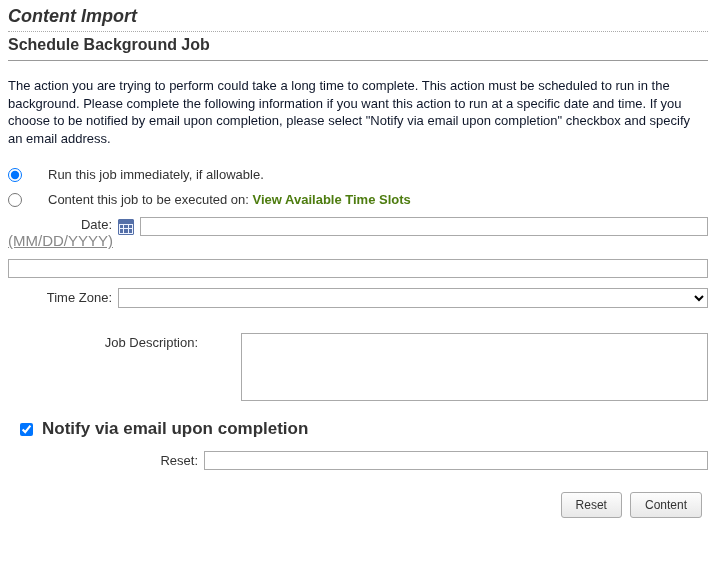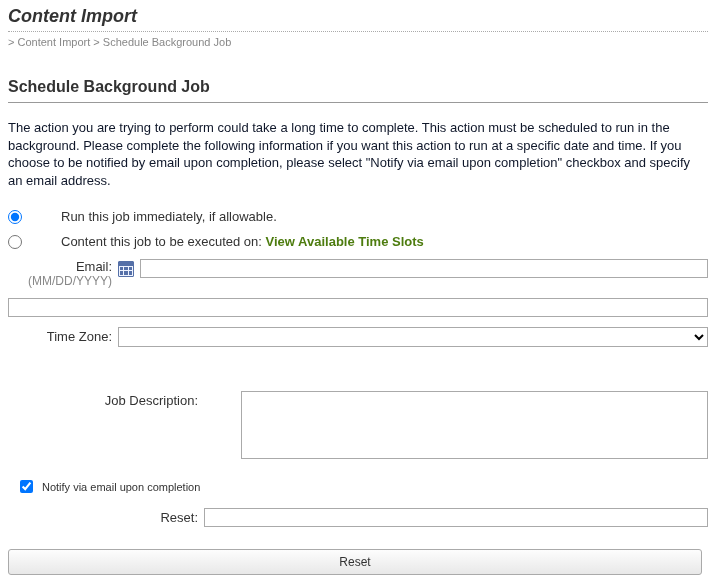--- a/index.html
+++ b/index.html
@@ -44,21 +44,21 @@
   .intro {
     color: #0f172a;
     font-size: 13px;
     line-height: 1.35;
     margin-bottom: 20px;
   }
   .radio-row {
     display: flex;
     align-items: center;
     margin: 6px 0 10px 0;
-    gap: 39px;
+    gap: 26px;
   }
   .radio-row input[type=radio] {
     margin: 0;
     width: 14px; height: 14px;
   }
   .radio-row .rlabel { font-size: 13px; }
   .link { color: #4d7c0f; text-decoration: none; font-weight: bold; }
   .form-row {
     display: flex;
     align-items: flex-start;
@@ -66,22 +66,23 @@
   }
   .form-row .lbl {
     width: 110px;
     text-align: right;
     padding-right: 6px;
     padding-top: 2px;
     font-size: 13px;
   }
   .form-row .lbl .hint {
     display: block;
-    font-size: 12px;
+    font-size: 15px;
     color: #888;
+    text-decoration: underline;
   }
   .form-row .ctrl {
     flex: 1;
     display: flex;
     align-items: center;
     gap: 6px;
   }
   .form-row input[type=text],
   .form-row select,
   .form-row textarea {
@@ -111,83 +112,76 @@
   }
   .calendar-icon .dots {
     flex: 1;
     display: grid;
     grid-template-columns: repeat(3,1fr);
     grid-template-rows: repeat(2,1fr);
     gap: 1px;
     padding: 1px;
   }
   .calendar-icon .dots div { background: #5570a8; }
-  .desc-row { margin-top: 44px; gap: 37px; }
+  .desc-row { margin-top: 25px; gap: 37px; }
   .desc-row .lbl { width: 196px; }
   .checkbox-row {
     display: flex;
     align-items: center;
     gap: 6px;
     margin: 18px 0 12px 8px;
   }
-  .checkbox-row label { font-weight: normal; font-size: 11px; }
+  .checkbox-row label { font-weight: bold; font-size: 17px; }
   .email-row .lbl { width: 196px; }
   .button-bar {
     display: flex;
     justify-content: flex-end;
     gap: 8px;
     margin-top: 22px;
     padding-right: 6px;
-    flex-direction: column;
   }
   .btn {
     min-width: 60px;
     height: 26px;
     padding: 0 14px;
     border: 1px solid #aaa;
     border-radius: 3px;
     background: linear-gradient(#fdfdfd, #e8e8e8);
     font-size: 12px;
     color: #333;
     cursor: pointer;
   }
 </style>
 </head>
 <body>
 
 <div class="page">
   <div class="main-title">Content Import</div>
   <hr class="dotted-sep">
-  <div class="breadcrumb">
-    <span>&gt;</span>
-    <span>Content Import</span>
-    <span>&gt;</span>
-    <span>Schedule Background Job</span>
-  </div>
 
   <div class="section-title">Schedule Background Job</div>
   <hr class="solid-sep">
 
   <div class="intro">The action you are trying to perform could take a long time to complete. This action must be scheduled to run in the background. Please complete the following information if you want this action to run at a specific date and time. If you choose to be notified by email upon completion, please select "Notify via email upon completion" checkbox and specify an email address.</div>
 
   <div class="radio-row">
     <input type="radio" name="when" checked="" style="">
     <span class="rlabel">Run this job immediately, if allowable.</span>
   </div>
   <div class="radio-row">
     <input type="radio" name="when" style="">
     <span class="rlabel">
       <span>Content this job to be executed on:</span>
       <a href="#" class="link">View Available Time Slots</a>
     </span>
   </div>
 
   <div class="form-row tall-label">
     <div class="lbl">
-      <span>Email:</span>
+      <span>Date:</span>
       <span class="hint">(MM/DD/YYYY)</span>
     </div>
     <div class="ctrl">
       <span class="calendar-icon">
         <span class="top"></span>
         <span class="dots">
             <div></div>
             <div></div>
             <div></div>
             <div></div>

